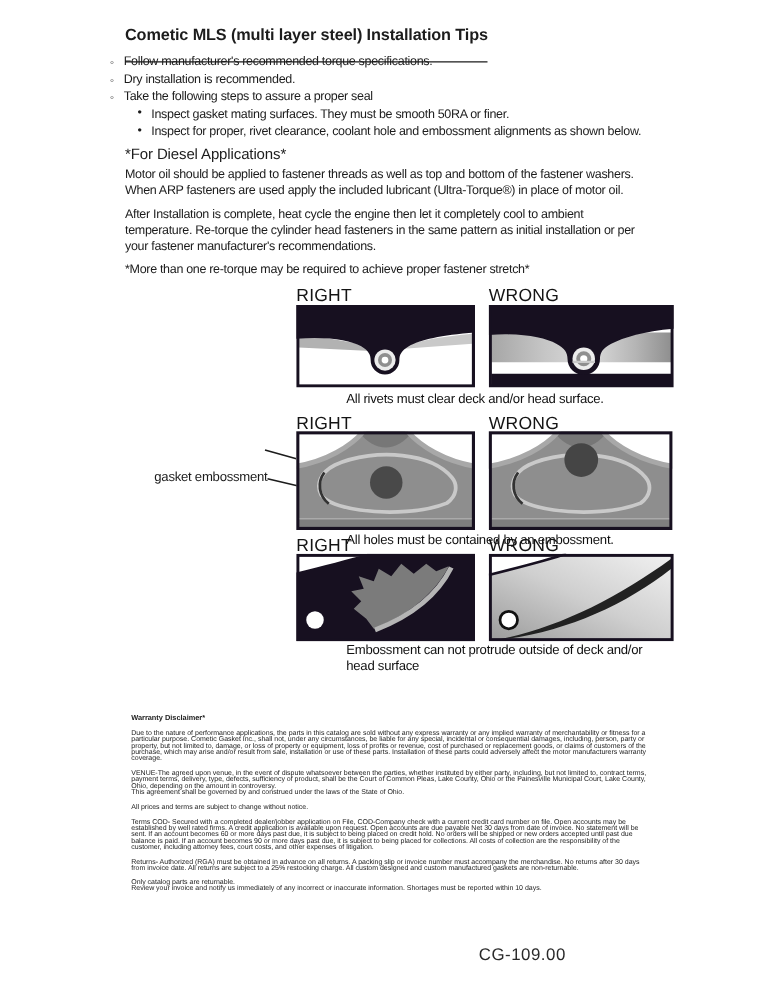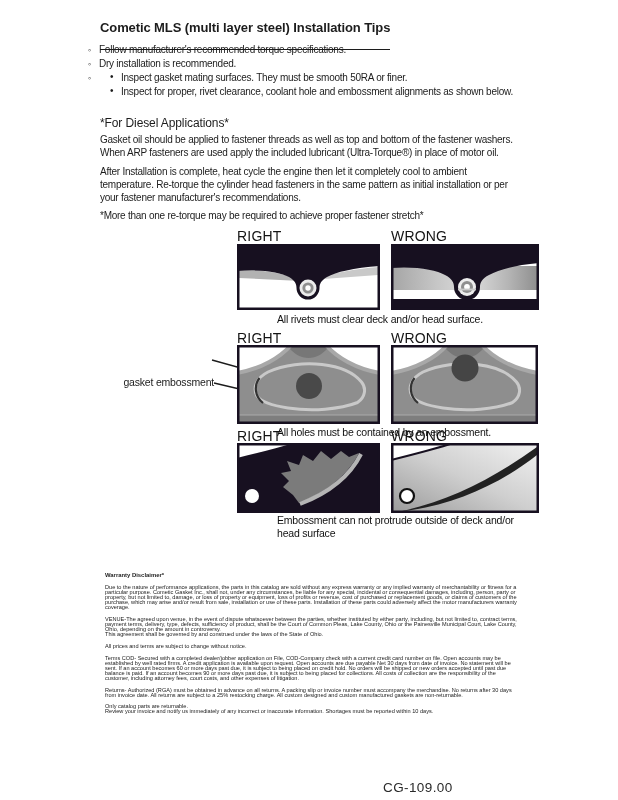--- a/index.html
+++ b/index.html
@@ -26,54 +26,55 @@
   .h2{left:100px;top:116px;font-size:12px;font-weight:normal;letter-spacing:-0.1px;}
   .para{left:100px;width:418px;font-size:10px;line-height:13.2px;letter-spacing:-0.25px;}
   .p1{top:133px;} .p2{top:165px;} .p3{top:209px;}
   .dlabel{font-size:14px;text-align:left;letter-spacing:0.2px;color:#141414;}
   .cap{font-size:10.5px;letter-spacing:-0.2px;color:#111;margin-left:40px;}
   .ann{font-size:10.5px;line-height:11px;text-align:right;letter-spacing:-0.2px;}
   .tiny{left:105px;top:573px;width:412px;font-size:5.6px;line-height:5.1px;color:#222;}
   .tiny .thead{font-weight:bold;font-size:5.9px;margin:0 0 7px 0;}
   .tiny p{margin:0 0 6.5px 0;}
   .tiny p.tight{margin-bottom:0;}
-  .footer-code{left:383px;top:756px;font-size:13.5px;letter-spacing:0.4px;color:#2a2a2a;margin-top:24px;}
+  .footer-code{left:383px;top:756px;font-size:13.5px;letter-spacing:0.4px;color:#2a2a2a;}
   svg{display:block;}
 </style>
 </head>
 <body>
 
 <div class="page">
 
   <div class="abs title">Cometic MLS (multi layer steel) Installation Tips</div>
 
   <div class="abs bullets">
     <div class="brow">
       <span class="mk">◦</span>
       <span>Follow manufacturer's recommended torque specifications.</span>
     </div>
     <div class="brow">
       <span class="mk">◦</span>
       <span>Dry installation is recommended.</span>
     </div>
     <div class="brow">
       <span class="mk">◦</span>
+      <span>Take the following steps to assure a proper seal</span>
     </div>
     <div class="brow sub">
       <span class="mk">•</span>
       <span>Inspect gasket mating surfaces.  They must be smooth 50RA or finer.</span>
     </div>
     <div class="brow sub">
       <span class="mk">•</span>
       <span>Inspect for proper, rivet clearance, coolant hole and embossment alignments as shown below.</span>
     </div>
   </div>
 
   <div class="abs h2">*For Diesel Applications*</div>
-  <div class="abs para p1">Gasket oil should be applied to fastener threads as well as top and bottom of the fastener washers. When ARP fasteners are used apply the included lubricant (Ultra-Torque®) in place of motor oil.</div>
+  <div class="abs para p1">Motor oil should be applied to fastener threads as well as top and bottom of the fastener washers. When ARP fasteners are used apply the included lubricant (Ultra-Torque®) in place of motor oil.</div>
   <div class="abs para p2">After Installation is complete, heat cycle the engine then let it completely cool to ambient temperature. Re-torque the cylinder head fasteners in the same pattern as initial installation or per your fastener manufacturer's recommendations.</div>
   <div class="abs para p3">*More than one re-torque may be required to achieve proper fastener stretch*</div>
 
   <div class="abs dlabel" style="left:237px;top:228px;width:143px;">RIGHT</div>
   <div class="abs dlabel" style="left:391px;top:228px;width:148px;">WRONG</div>
 
   <div class="abs" style="left:237px;top:244px;">
     <svg width="143" height="66" viewBox="0 0 143 66">
       <rect width="143" height="66" fill="#ffffff"></rect>
       <path d="M2,25 C28,26 48,30 64,35 L64,37 L2,34 Z" fill="#b2b2b2"></path>

